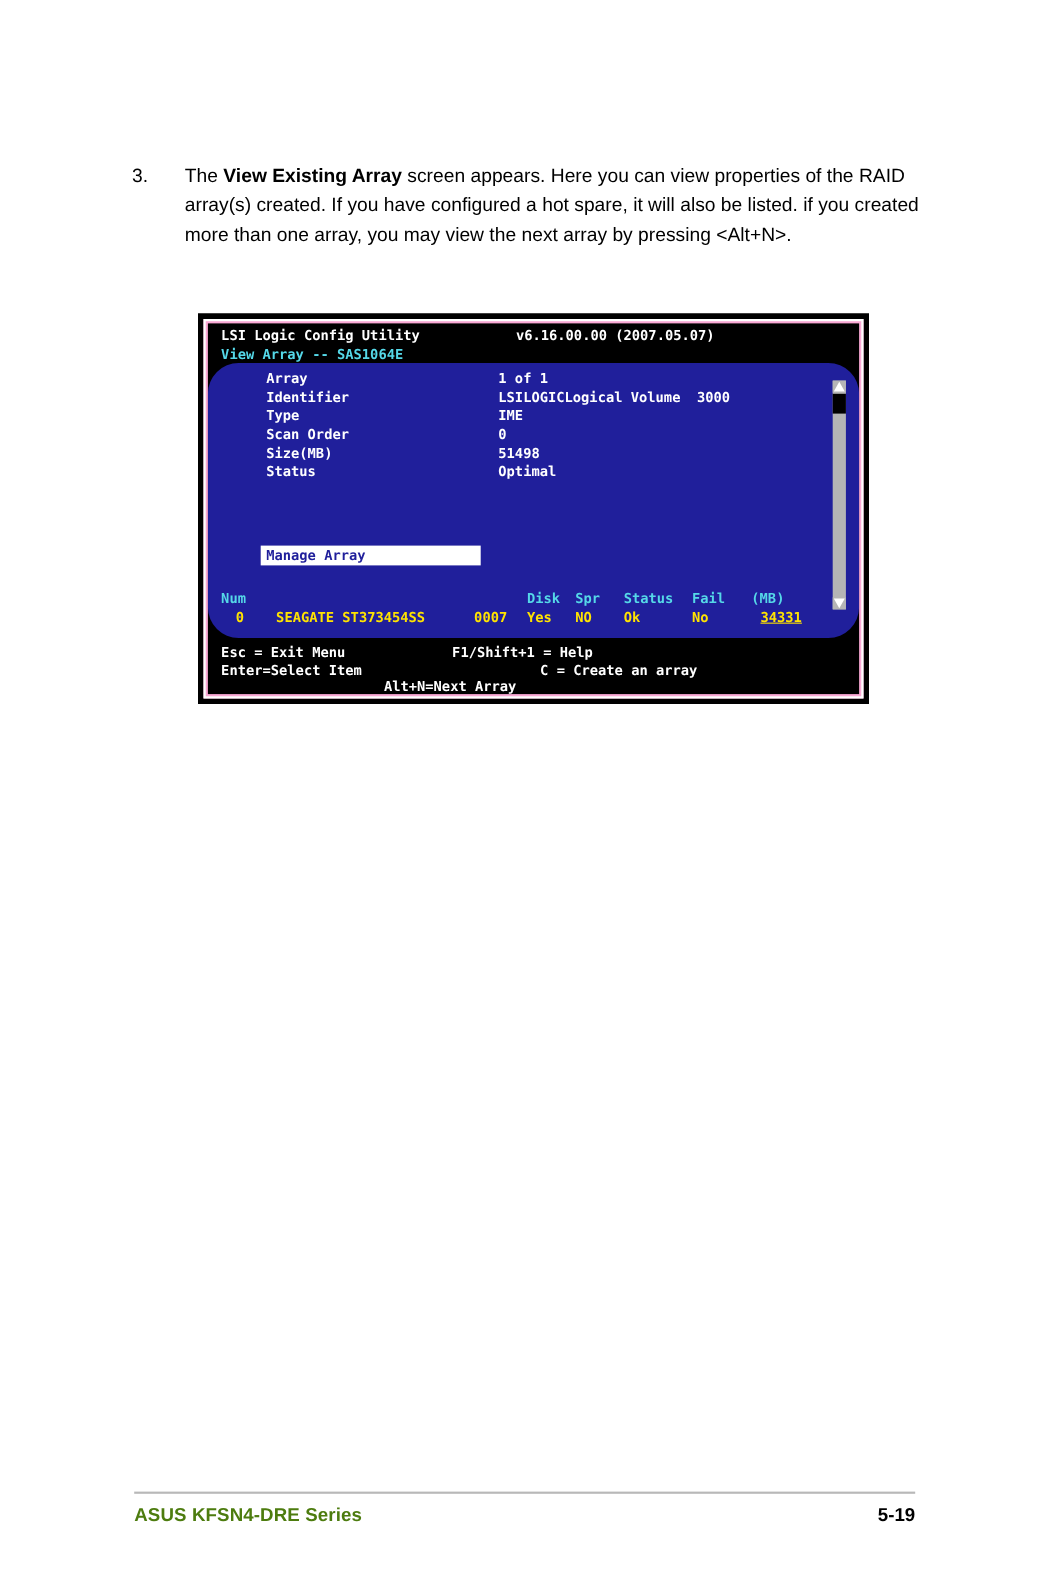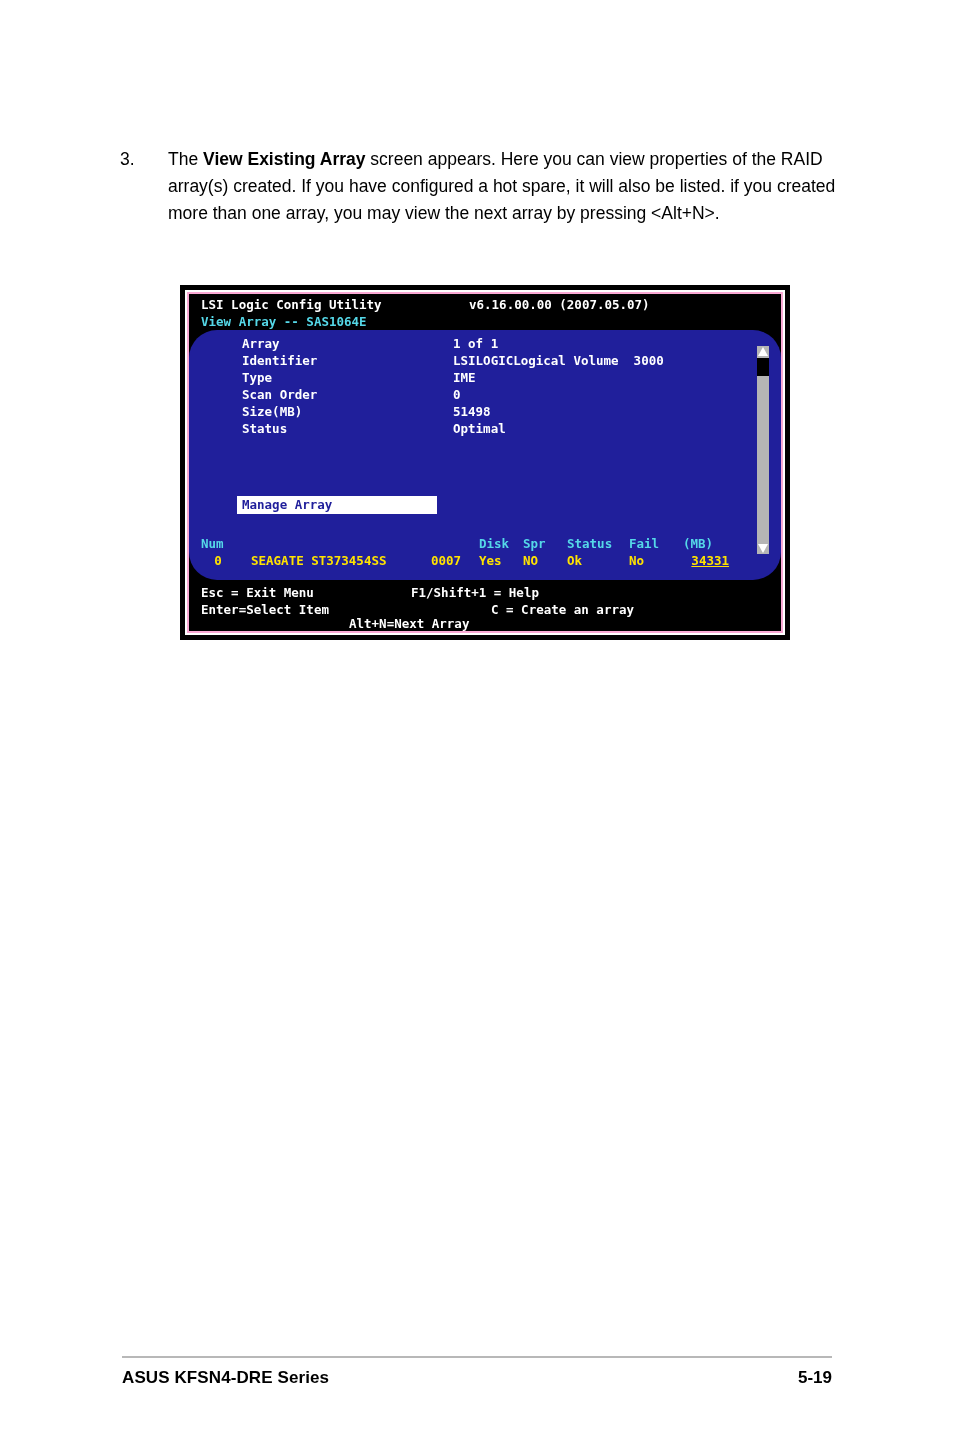--- a/index.html
+++ b/index.html
@@ -257,21 +257,21 @@
     width: 710px;
     height: 2px;
     background: #b8b8b8;
   }
   .page-footer-left {
     position: absolute;
     left: 122px;
     top: 1368px;
     font-size: 17px;
     font-weight: bold;
-    color: #000000;
+    color: #4d7c0f;
     letter-spacing: 0.1px;
   }
   .page-footer-right {
     position: absolute;
     left: 770px;
     top: 1368px;
     width: 62px;
     text-align: right;
     font-size: 17px;
     font-weight: bold;

